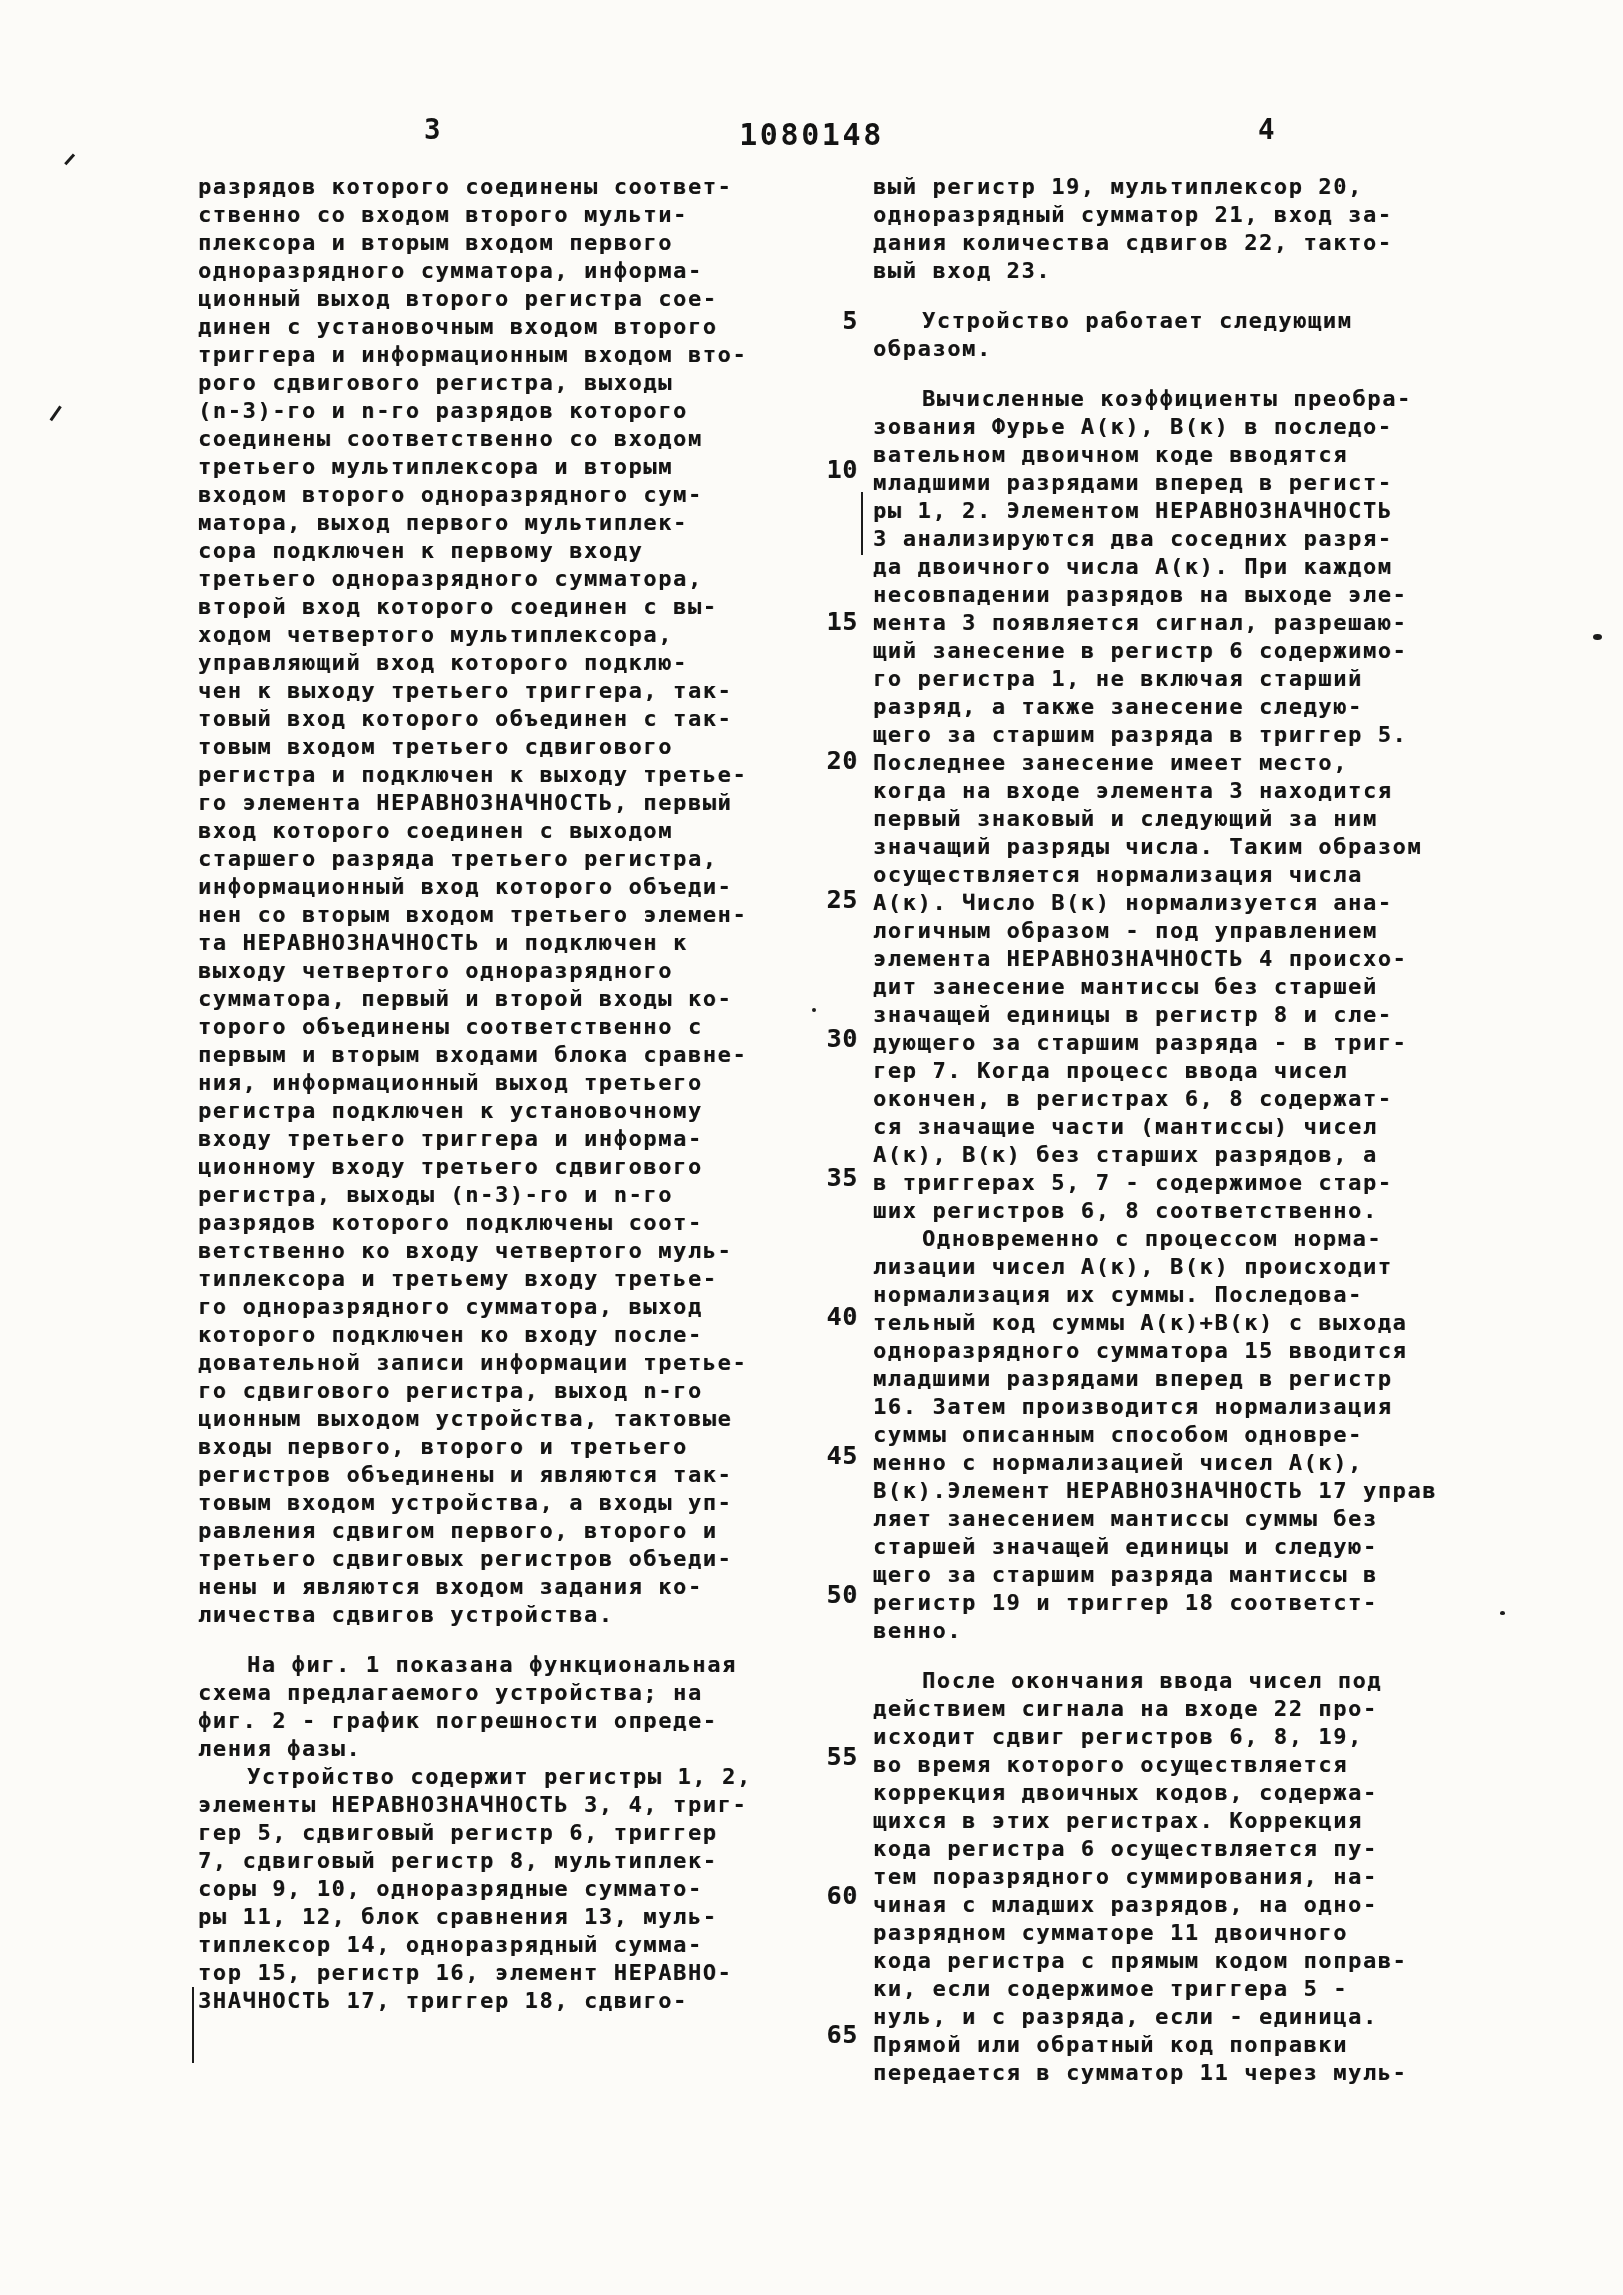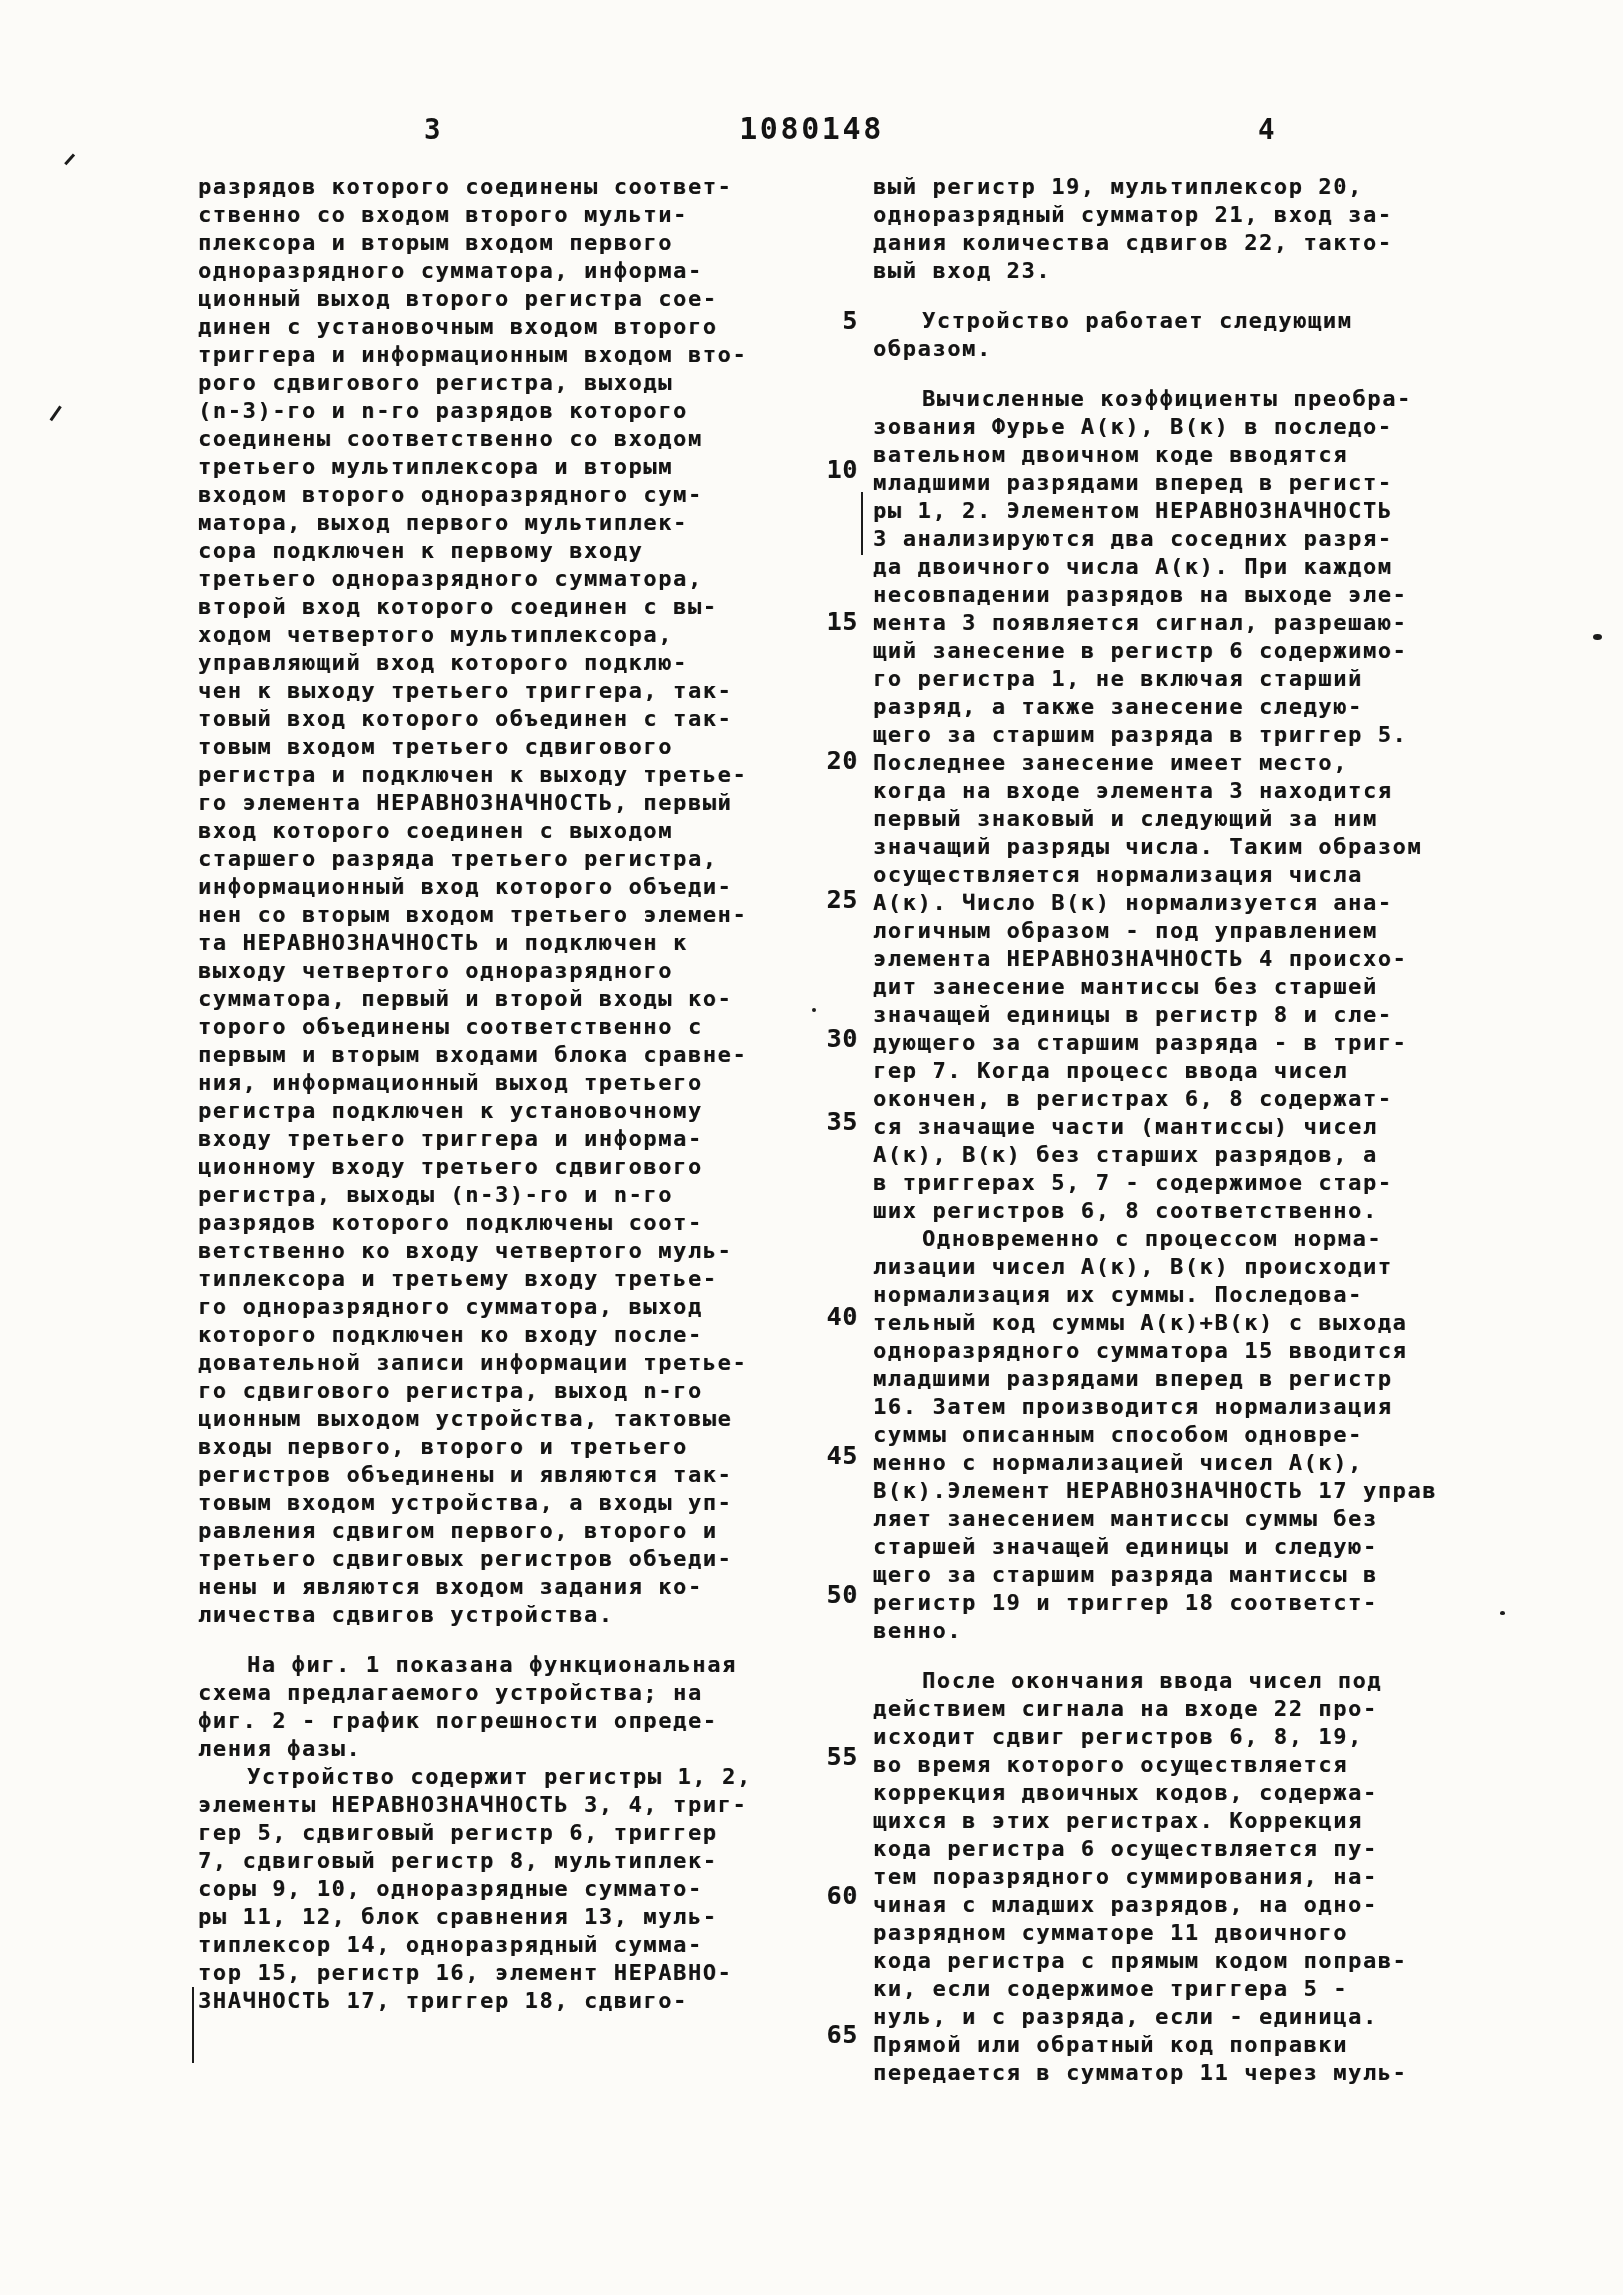--- a/index.html
+++ b/index.html
@@ -16,21 +16,21 @@
   .pagenum {
     position: absolute;
     top: 113px;
     font-size: 27.5px;
     letter-spacing: 1.3px;
   }
   .pagenum.left  { left: 424px; }
   .pagenum.right { left: 1258px; }
   .patnum {
     position: absolute;
-    top: 111px;
+    top: 117px;
     left: 0; right: 0;
     text-align: center;
     font-size: 30px;
     letter-spacing: 2.6px;
   }
   .col {
     position: absolute;
     top: 173px;
     font-size: 22px;
     letter-spacing: 1.6px;
@@ -138,21 +138,21 @@
         <div class="tl">ЗНАЧНОСТЬ 17, триггер 18, сдвиго-</div>
       </div>
     </div>
   <div id="gutter">
       <div class="gnum" style="top: 306px;">5</div>
       <div class="gnum" style="top: 455px;">10</div>
       <div class="gnum" style="top: 607px;">15</div>
       <div class="gnum" style="top: 746px;">20</div>
       <div class="gnum" style="top: 885px;">25</div>
       <div class="gnum" style="top: 1024px;">30</div>
-      <div class="gnum" style="top: 1107px;">35</div>
+      <div class="gnum" style="top: 1163px;">35</div>
       <div class="gnum" style="top: 1302px;">40</div>
       <div class="gnum" style="top: 1441px;">45</div>
       <div class="gnum" style="top: 1580px;">50</div>
       <div class="gnum" style="top: 1742px;">55</div>
       <div class="gnum" style="top: 1881px;">60</div>
       <div class="gnum" style="top: 2020px;">65</div>
     </div>
   <div id="right-column" class="col">
       <div class="para">
         <div class="tl">вый регистр 19, мультиплексор 20,</div>

